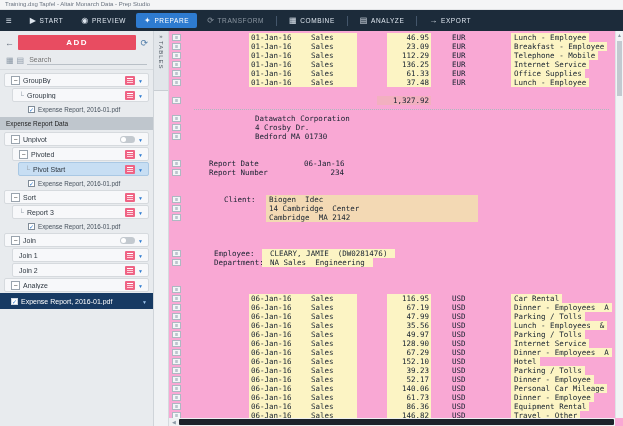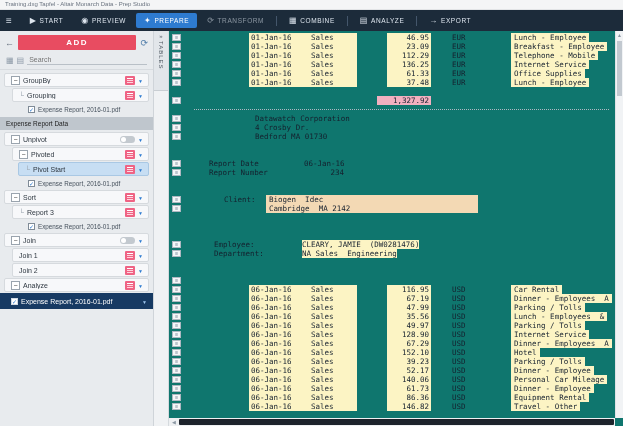--- a/index.html
+++ b/index.html
@@ -79,21 +79,21 @@
   .tables-strip { width:15px; flex:none; background:#f0f2f4; border-right:1px solid #d5dade;
                   position:relative; }
   .tables-tab { position:absolute; top:0; left:0; width:14px; height:60px; background:#e2e6ea;
                 border-bottom:1px solid #c9ced3; display:flex; flex-direction:column;
                 align-items:center; padding-top:2px; cursor:pointer; }
   .tables-tab .expand-glyph { font-size:6px; color:#5b6670; }
   .tables-tab .vlabel { writing-mode:vertical-rl; font-size:6px; letter-spacing:1px;
                         color:#4a545e; margin-top:2px; }
 
   
-  .report-pane { flex:1; position:relative; background:#0f766e; }
+  .report-pane { flex:1; position:relative; background:#f9a8d4; }
   .report-content { position:absolute; left:0; top:0; right:8px; bottom:8px; overflow:hidden;
                     font-family:"DejaVu Sans Mono", monospace; font-size:7.5px; color:#15202e;
                     padding-top:2px; }
   .line { display:flex; height:9px; align-items:center; }
   .gutter { width:15px; flex:none; display:flex; justify-content:center; align-items:center; }
   .marker { width:9px; height:7px; border:1px solid #aeb8c2; background:#f4f6f8;
             font-size:5px; line-height:5px; text-align:center; color:#8696a6; cursor:pointer; }
   .marker::before { content:"\2261"; }
   .ltxt { display:flex; align-items:center; height:9px; padding-left:25px; }
   .ltxt span { white-space:pre; }
@@ -107,21 +107,21 @@
   .cell-cur  { width:42px; padding-left:21px; flex:none; }
   .gap-type  { width:38px; }
   .cell-type { padding:0 3px; }
   .pink { background:#f2b0c0; }
   .tan  { background:#f3d9b4; }
   .lblcol-client { width:42px; flex:none; }
   .lblcol-emp { width:48px; flex:none; }
   .lblcol-rep { width:95px; flex:none; }
   .numval { width:40px; text-align:right; flex:none; }
   .tanblock { width:212px; padding-left:3px; flex:none; }
-  .hug { padding:0 0;margin-left:40px; }
+  .hug { padding:0 8px; }
   .pbreak { flex:1; border-top:1px dotted #aeb8c2; margin:0 6px 0 10px; }
 
   
   .vscroll { position:absolute; right:0; top:0; bottom:8px; width:8px; background:#f1f3f5;
              border-left:1px solid #dfe3e6; }
   .vscroll .arrow { height:8px; font-size:5px; color:#8a96a2; text-align:center; line-height:8px;
                     cursor:pointer; }
   .vscroll .thumb { position:absolute; top:10px; left:1px; right:1px; height:55px;
                     background:#c2c9d0; cursor:pointer; }
   .hscroll { position:absolute; left:0; right:8px; bottom:0; height:8px; background:#eef0f2;
@@ -468,20 +468,30 @@
           <span class="hl tan tanblock">Biogen  Idec</span>
         </span>
       </div>
       <div class="line">
         <span class="gutter">
             <span class="marker"></span>
           </span>
         <span class="ltxt">
           <span class="sp" style="width:15px"></span>
           <span class="sp lblcol-client"></span>
+          <span class="hl tan tanblock">14 Cambridge  Center</span>
+        </span>
+      </div>
+      <div class="line">
+        <span class="gutter">
+            <span class="marker"></span>
+          </span>
+        <span class="ltxt">
+          <span class="sp" style="width:15px"></span>
+          <span class="sp lblcol-client"></span>
           <span class="hl tan tanblock">Cambridge  MA 2142</span>
         </span>
       </div>
 
       <div class="line"></div>
       <div class="line"></div>
       <div class="line"></div>
 
       <div class="line">
         <span class="gutter">

